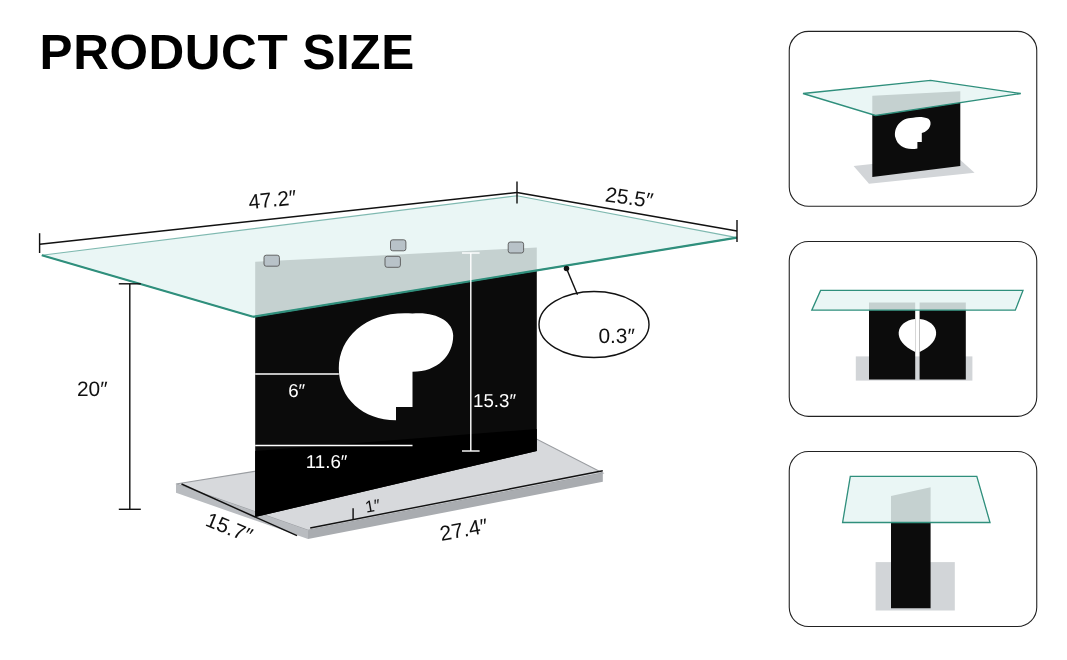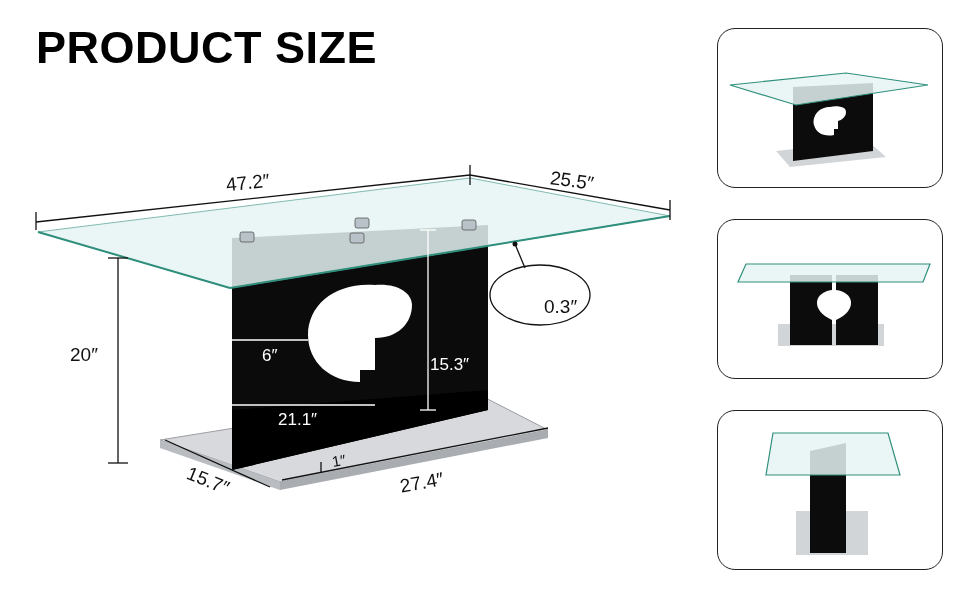--- a/index.html
+++ b/index.html
@@ -65,21 +65,21 @@
     <line x1="232" y1="405" x2="375" y2="405"></line>
   </g>
 </svg>
 
 <div class="dim" style="left:226px;top:172px;transform:rotate(-6deg);">47.2″</div>
 <div class="dim" style="left:550px;top:170px;transform:rotate(8deg);">25.5″</div>
 <div class="dim" style="left:70px;top:344px;">20″</div>
 <div class="dim" style="left:544px;top:296px;text-align:center;">0.3″</div>
 <div class="dim white" style="left:430px;top:322px;margin-top:33px;">15.3″</div>
 <div class="dim white" style="left:262px;top:346px;">6″</div>
-<div class="dim white" style="left:278px;top:410px;">21.1″</div>
+<div class="dim white" style="left:278px;top:410px;">11.6″</div>
 <div class="dim" style="left:332px;top:452px;font-size:15px;transform:rotate(-10deg);">1″</div>
 <div class="dim" style="left:400px;top:472px;transform:rotate(-10deg);">27.4″</div>
 <div class="dim" style="left:186px;top:470px;transform:rotate(22deg);">15.7″</div>
 
 <div class="thumb" style="top:28px;">
   <svg width="226" height="160" viewBox="0 0 226 160">
     <polygon points="58,122 150,112 168,128 72,138" fill="#d2d5d8"></polygon>
     <polygon points="75,58 155,54 155,122 75,132" fill="#0c0c0c"></polygon>
     <path d="M112,78 C100,78 94,88 96,96 C98,104 106,108 116,106 L116,100 L120,100 L120,92 C128,90 130,82 126,79 C122,77 116,77 112,78 Z" fill="#fff"></path>
     <polygon points="12,56 128,44 210,56 78,76" fill="#e6f4f3" fill-opacity="0.85" stroke="#2f8f7c" stroke-width="1.2"></polygon>

